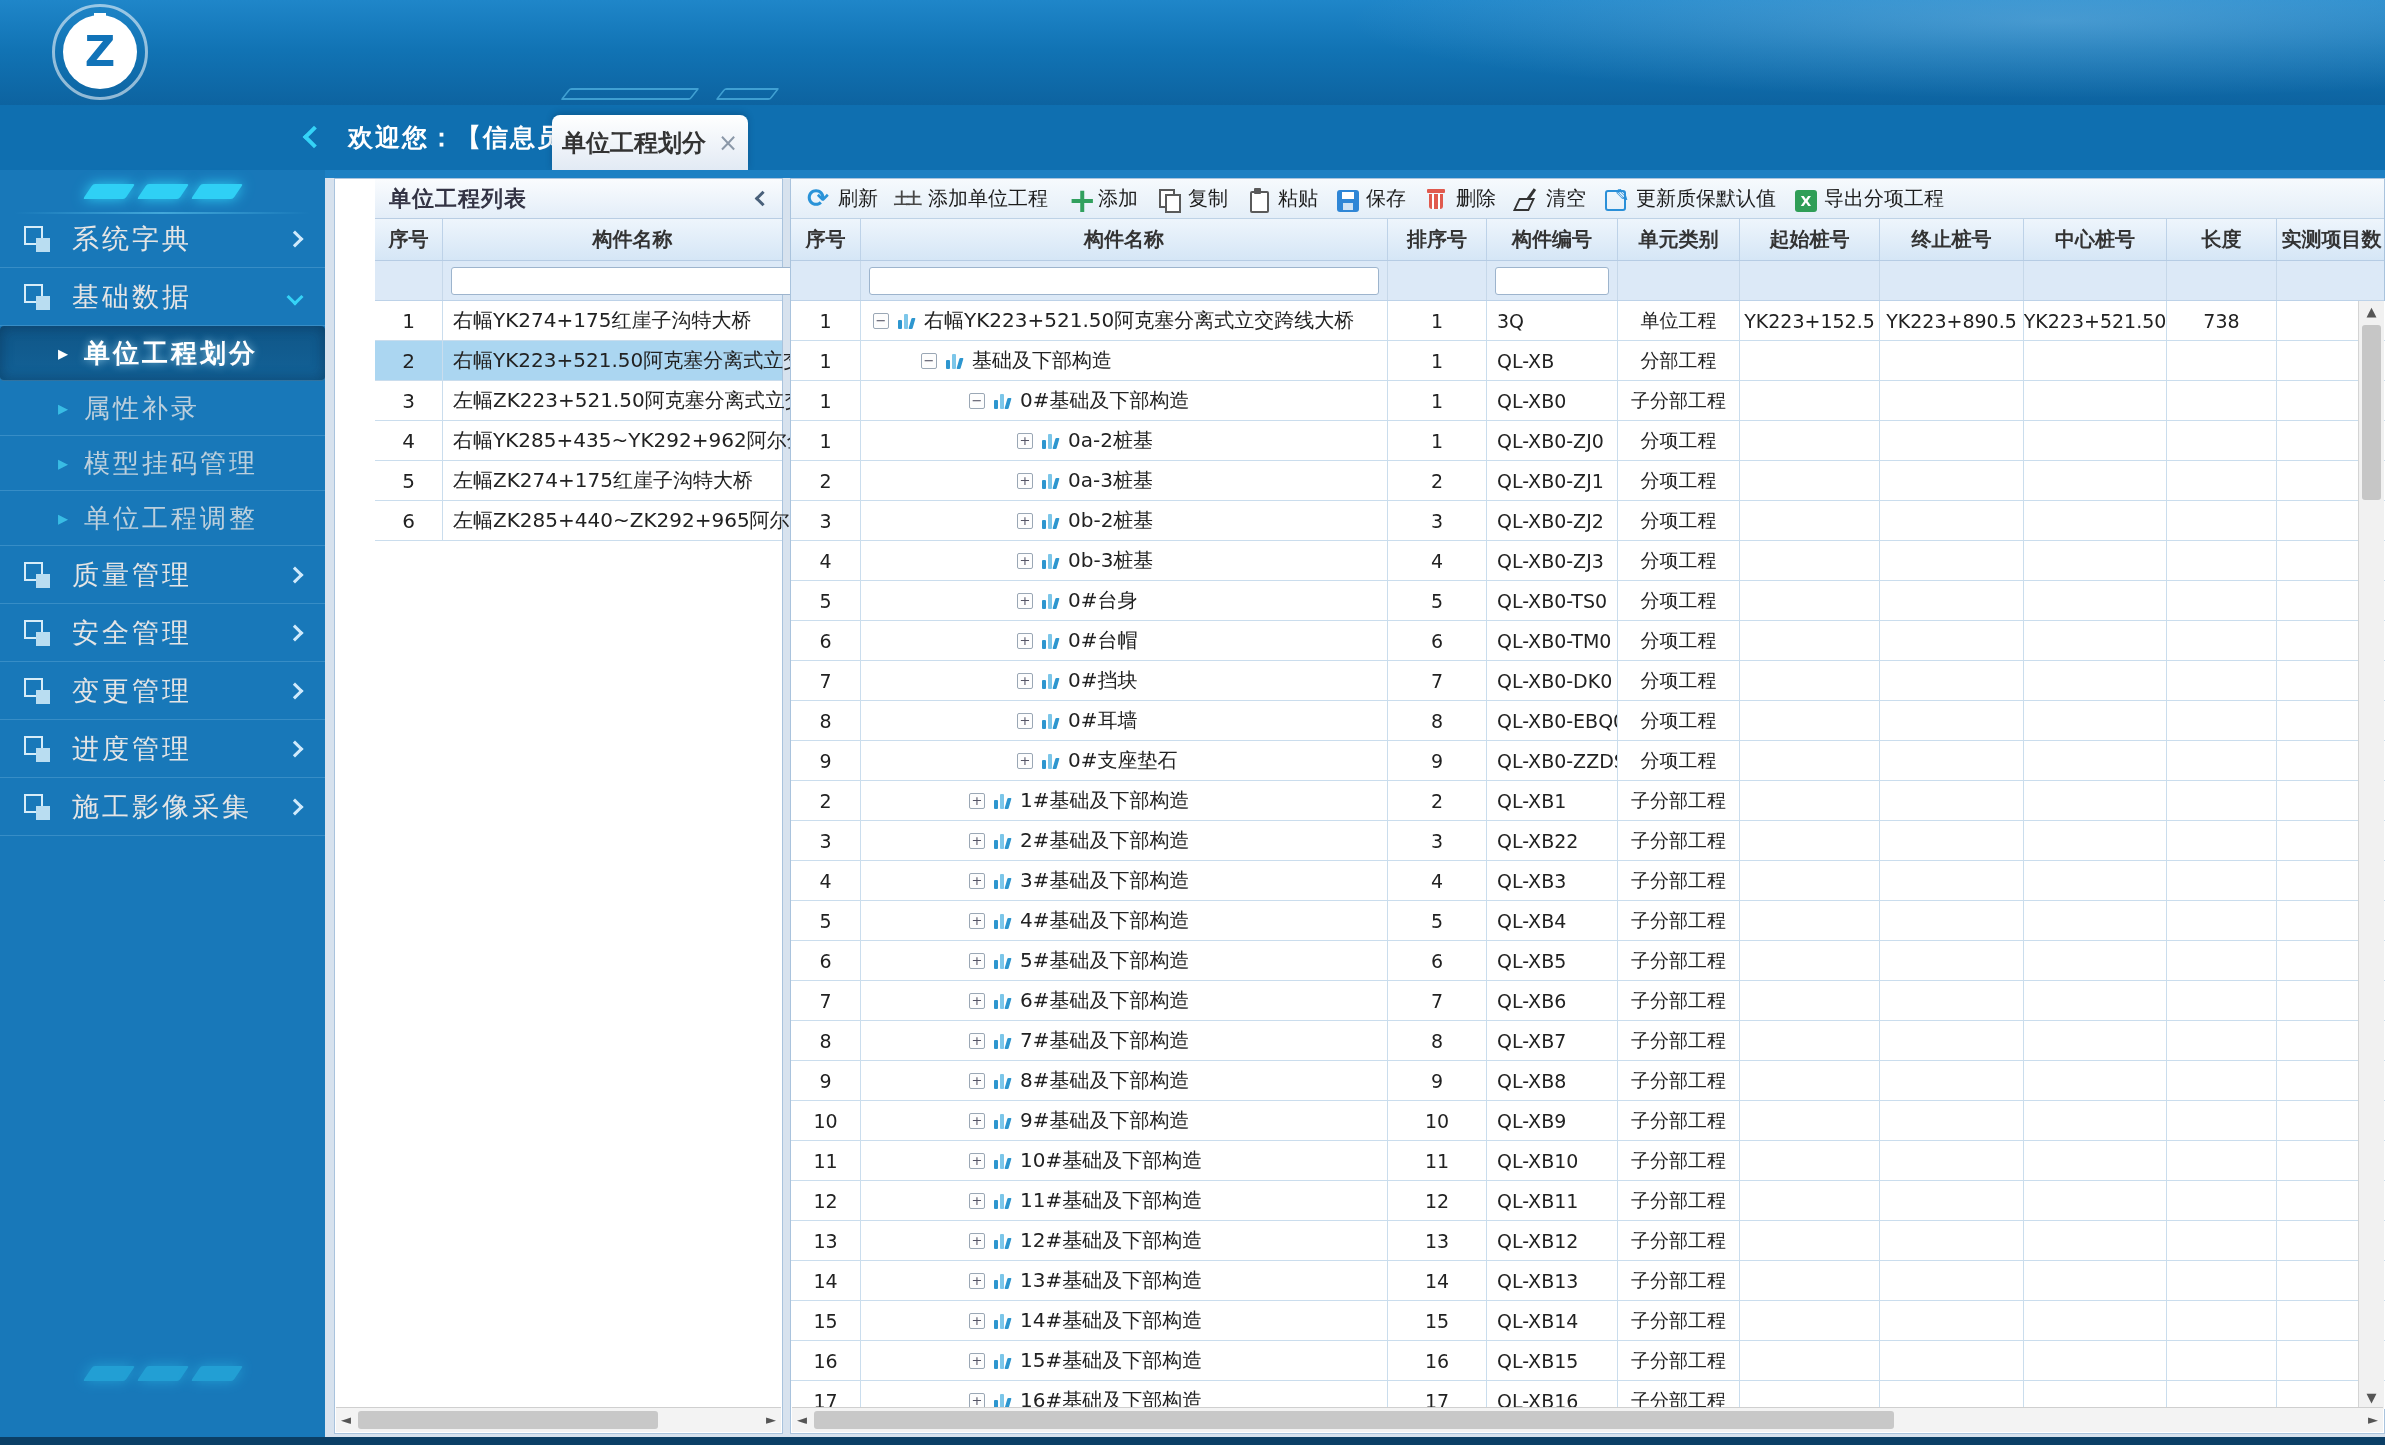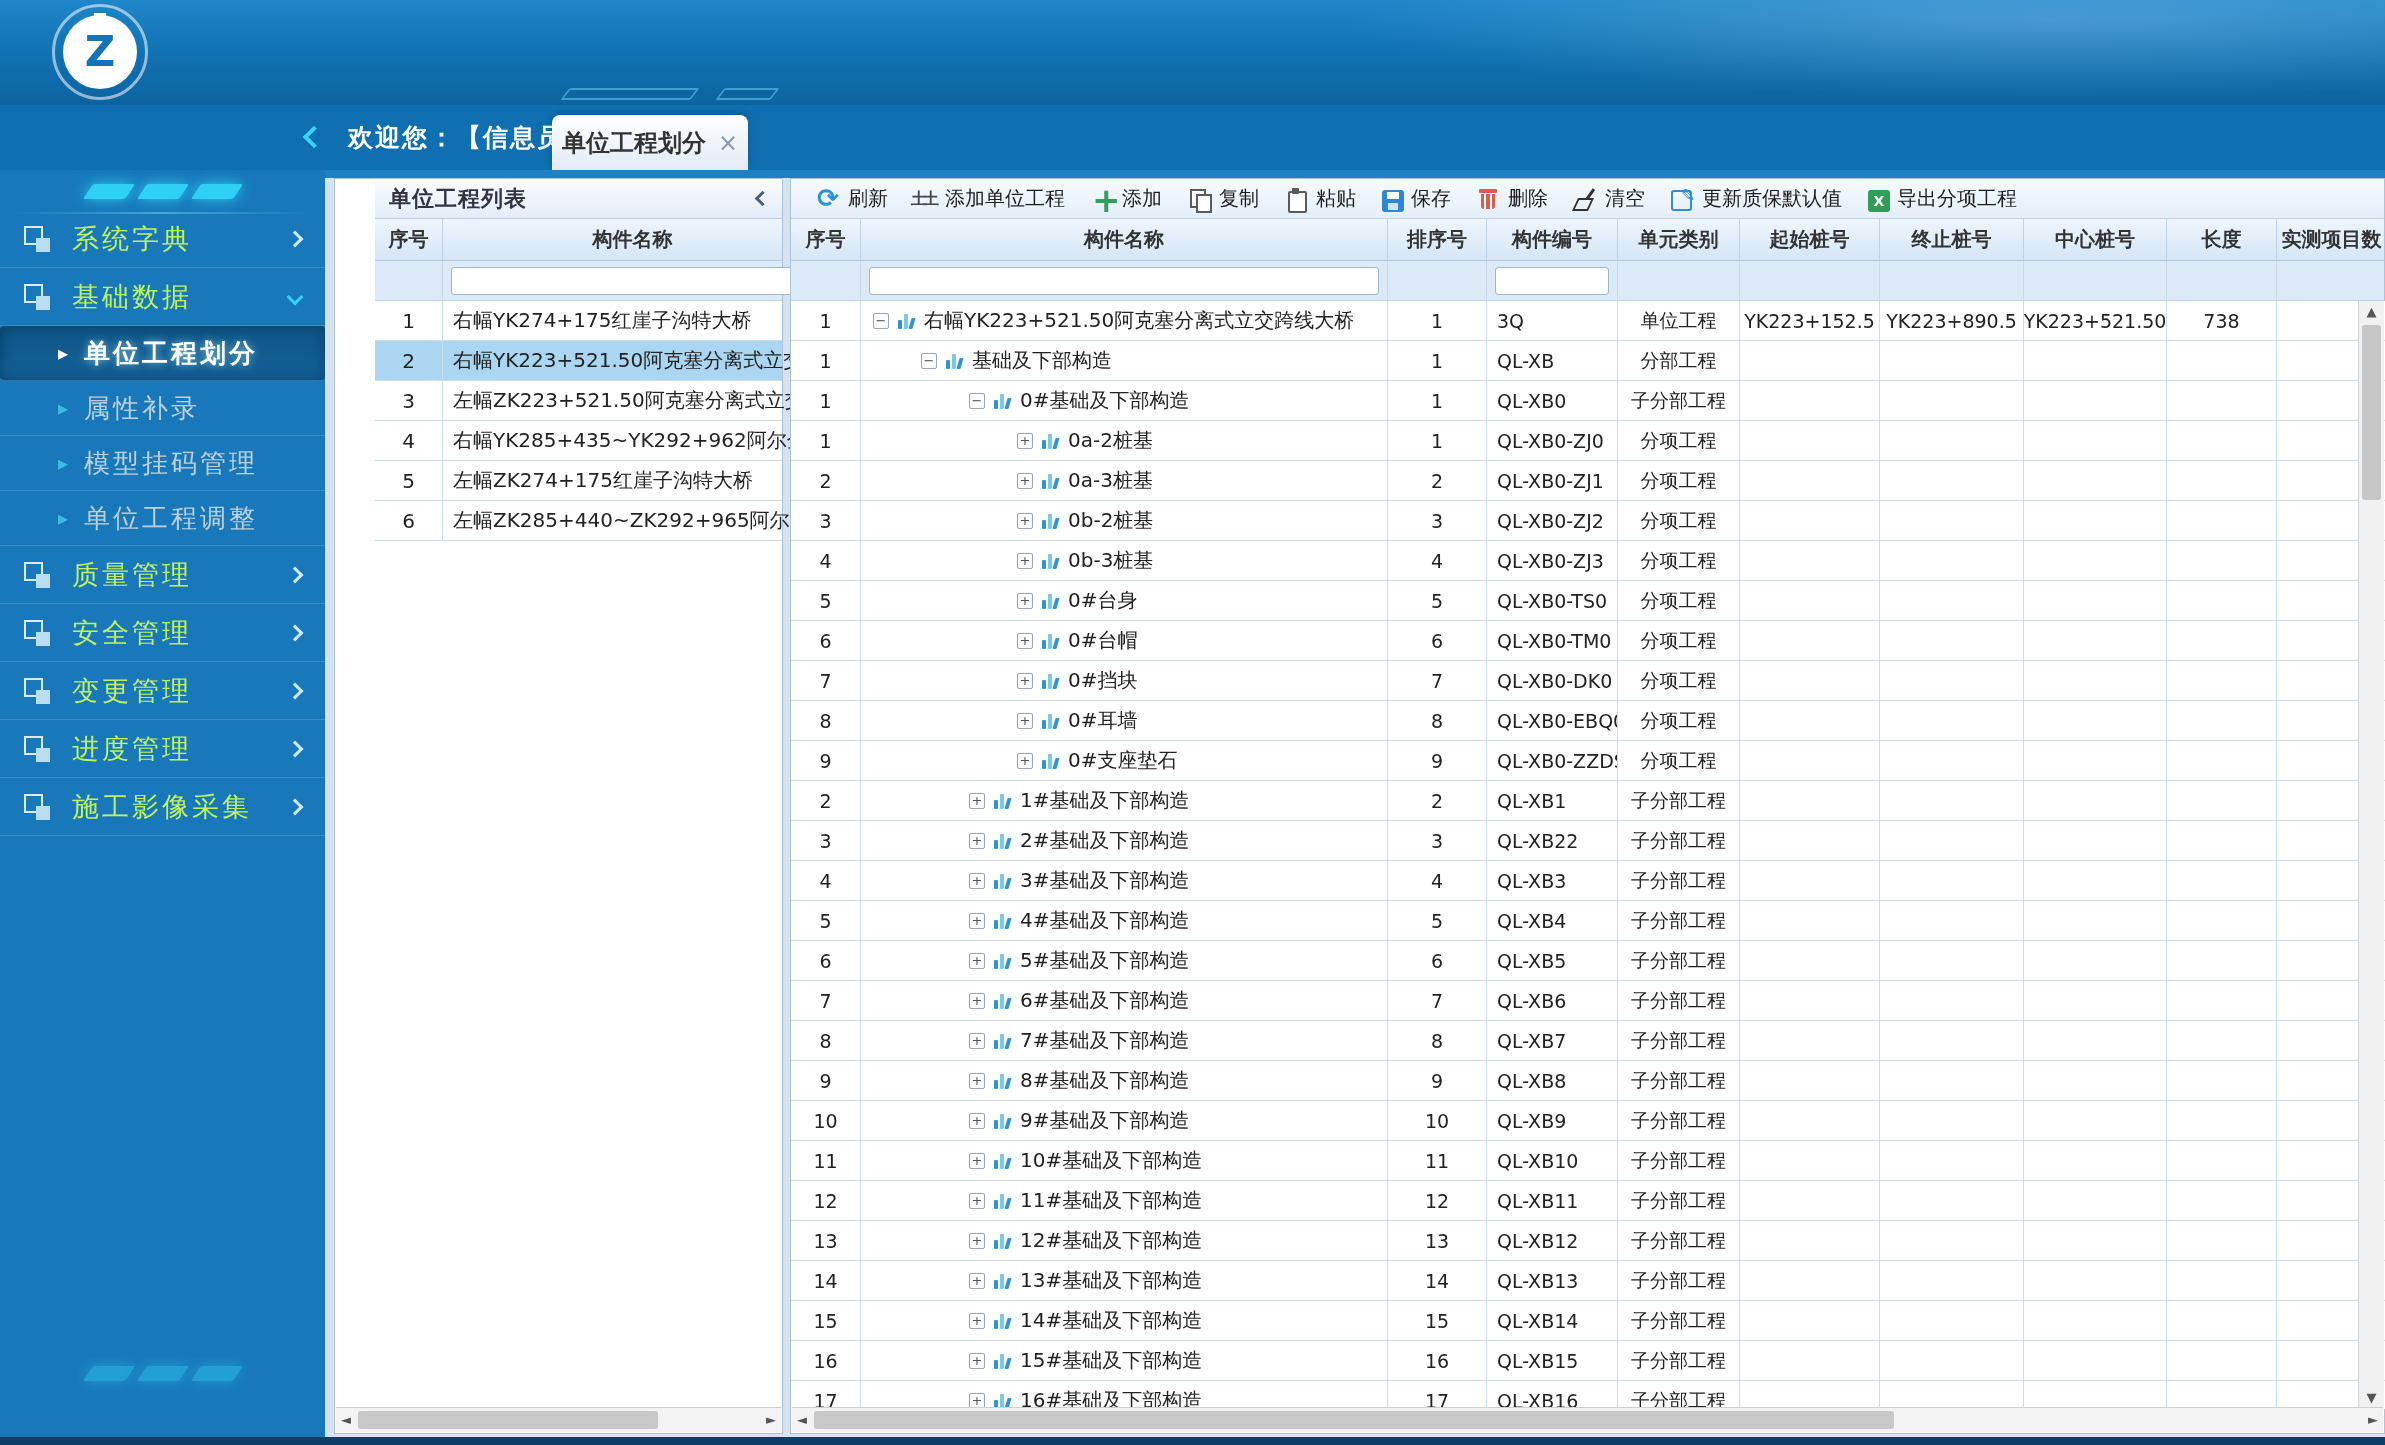--- a/index.html
+++ b/index.html
@@ -39,21 +39,21 @@
   .side-deco { position:absolute; left:88px; display:flex; gap:12px; }
   .side-deco.top { top:14px; }
   .side-deco.bottom { top:1196px; opacity:.45; }
   .side-deco i { width:42px; height:15px; background:#2fd0f5; transform:skewX(-34deg); border-radius:2px; box-shadow:0 0 12px #2fd0f5; }
   .side-frame { position:absolute; left:14px; top:42px; width:296px; height:2px;
     background:linear-gradient(90deg,rgba(110,215,250,.0),rgba(110,215,250,.5),rgba(110,215,250,.0)); }
   .menu { position:absolute; left:0; top:40px; width:325px; }
   .menu-item { display:flex; align-items:center; padding:0 24px; border-bottom:1px solid rgba(170,220,248,.22); cursor:pointer; }
   .menu-item.group { height:58px; }
   .menu-item.sub { height:55px; padding-left:58px; }
-  .mi-label { color:#bef264; font-size:27px; letter-spacing:3px; white-space:nowrap; }
+  .mi-label { color:#e5e5e5; font-size:27px; letter-spacing:3px; white-space:nowrap; }
   .menu-item.sub .mi-label { font-size:26px; color:#e5e5e5; opacity:.8; }
   .menu-item.sub.active { background:linear-gradient(180deg,rgba(8,52,86,.50),rgba(13,75,118,.50)); box-shadow:inset 0 0 14px rgba(0,20,40,.35); border-radius:4px; }
   .menu-item.sub.active .mi-label { color:#ffffff; opacity:1; font-weight:bold; text-shadow:0 0 8px rgba(180,235,255,.7); }
   .folder-icon { position:relative; width:28px; height:26px; margin-right:20px; flex:none; }
   .folder-icon::before { content:""; position:absolute; left:0; top:0; width:15px; height:15px; border:2px solid #d6ecf8; }
   .folder-icon::after { content:""; position:absolute; right:2px; bottom:0; width:14px; height:14px; background:#b9ddf1; }
   .marker { font-size:20px; color:#3fc9ec; margin-right:16px; opacity:.85; }
   .menu-item.sub.active .marker { color:#fff; opacity:1; }
   .chev { width:12px; height:12px; border-right:3px solid #cfeafc; border-bottom:3px solid #cfeafc; margin-left:auto; flex:none; }
   .chev.right { transform:rotate(-45deg); }
@@ -98,21 +98,21 @@
   .tgl { width:16px; height:16px; border:1px solid #9aa7b5; background:#fdfdfd; border-radius:2px; color:#556;
     font-size:13px; line-height:14px; text-align:center; flex:none; cursor:pointer; }
   .bars { position:relative; width:19px; height:19px; flex:none; }
   .bars i { position:absolute; bottom:1px; width:4px; background:#2d96cf; border-radius:1px; }
   .bars i:nth-child(1){ left:1px; height:9px; }
   .bars i:nth-child(2){ left:7px; height:15px; background:#7cc6e9; }
   .bars i:nth-child(3){ left:13px; height:11px; transform:skewX(-16deg); }
 
   
   .toolbar { position:relative; height:40px; background:linear-gradient(180deg,#f6fafd,#e4eef8); border-bottom:1px solid #bed2e6;
-    display:flex; align-items:center; padding-left:26px; gap:26px; overflow:hidden; }
+    display:flex; align-items:center; padding-left:16px; gap:19px; overflow:hidden; }
   .tbtn { display:flex; align-items:center; font-size:20px; color:#1d1d1d; cursor:pointer; white-space:nowrap; }
   .ic { position:relative; display:inline-block; width:24px; height:24px; margin-right:7px; flex:none; }
   .ic-refresh::before { content:"⟳"; position:absolute; left:0; top:-4px; font-size:26px; font-weight:bold; color:#2a93d8; }
   .ic-addunit::before { content:"土土"; position:absolute; left:-3px; top:2px; font-size:16px; font-weight:bold; color:#474747; letter-spacing:-4px; }
   .ic-add::before { content:"+"; position:absolute; left:1px; top:-7px; font-size:34px; font-weight:bold; color:#31a05e; }
   .ic-copy::before { content:""; position:absolute; left:2px; top:2px; width:12px; height:15px; border:2px solid #5a5a5a; background:#fff; }
   .ic-copy::after  { content:""; position:absolute; left:8px; top:7px; width:12px; height:15px; border:2px solid #5a5a5a; background:#fff; }
   .ic-paste::before { content:""; position:absolute; left:3px; top:4px; width:15px; height:18px; border:2px solid #5a5a5a; border-radius:2px; background:#fff; }
   .ic-paste::after  { content:""; position:absolute; left:7px; top:1px; width:7px; height:6px; background:#5a5a5a; border-radius:1px; }
   .ic-save { background:#2f86d6; border-radius:3px; width:22px; height:22px; top:2px; }

